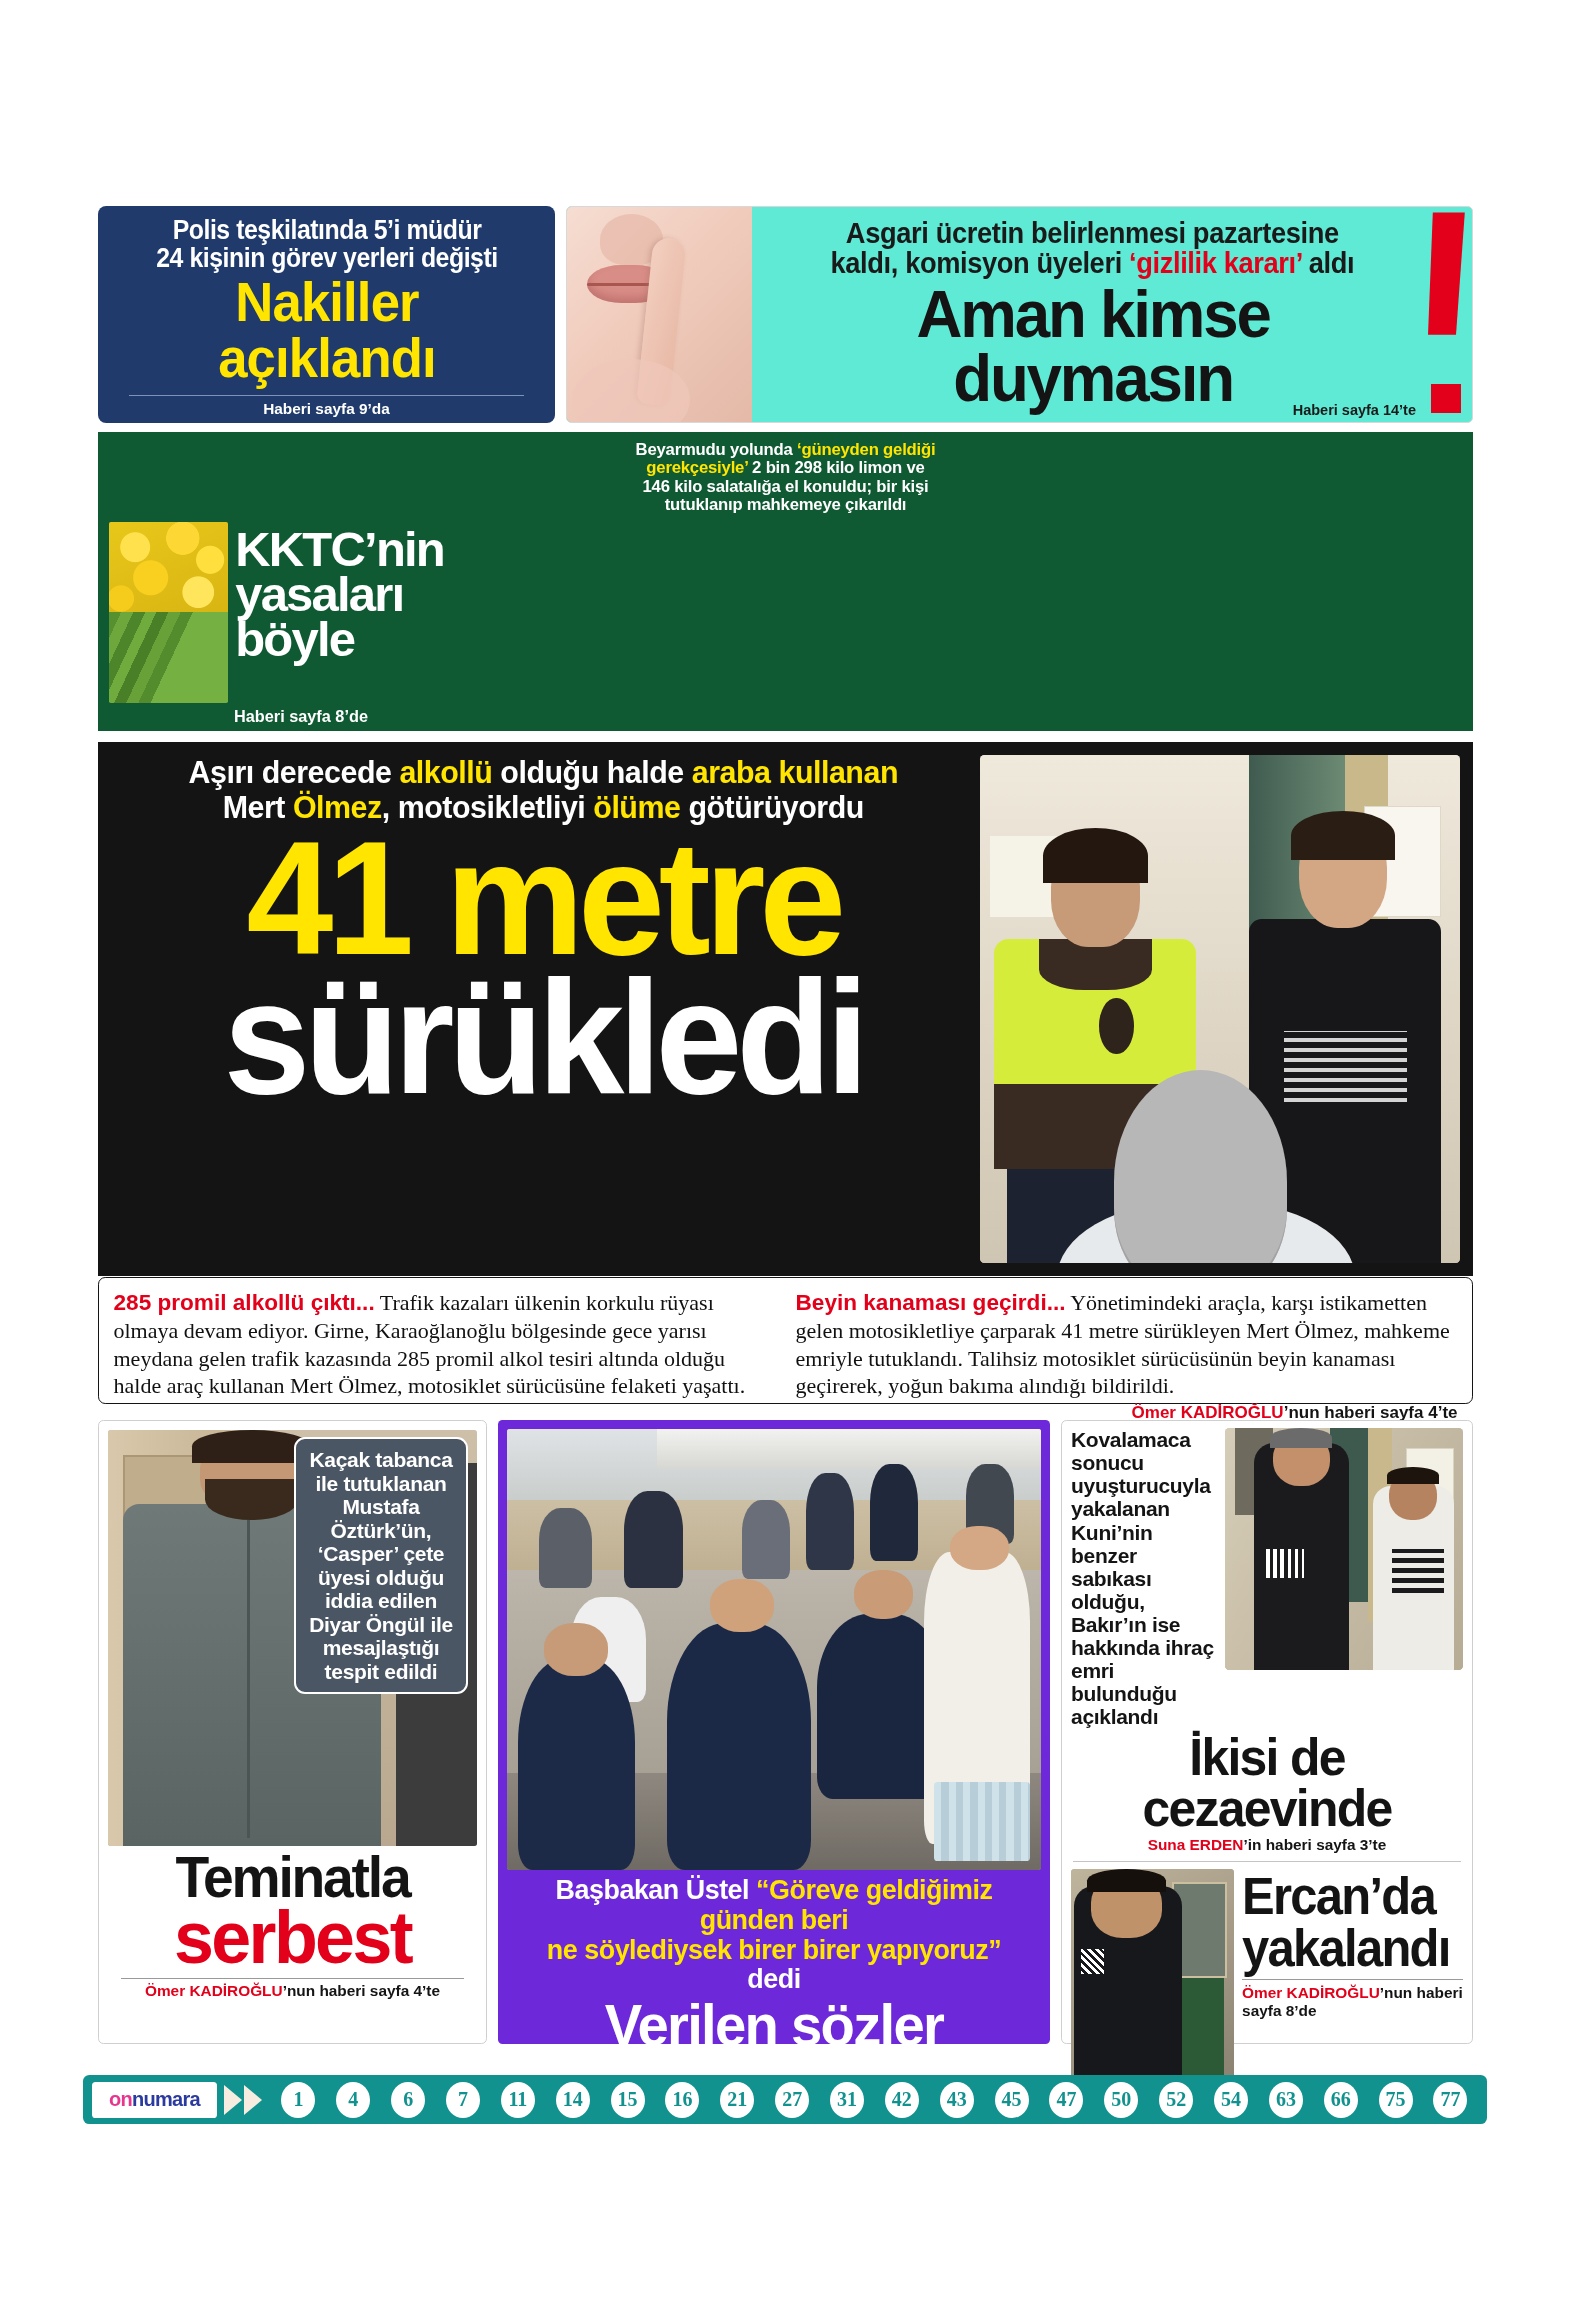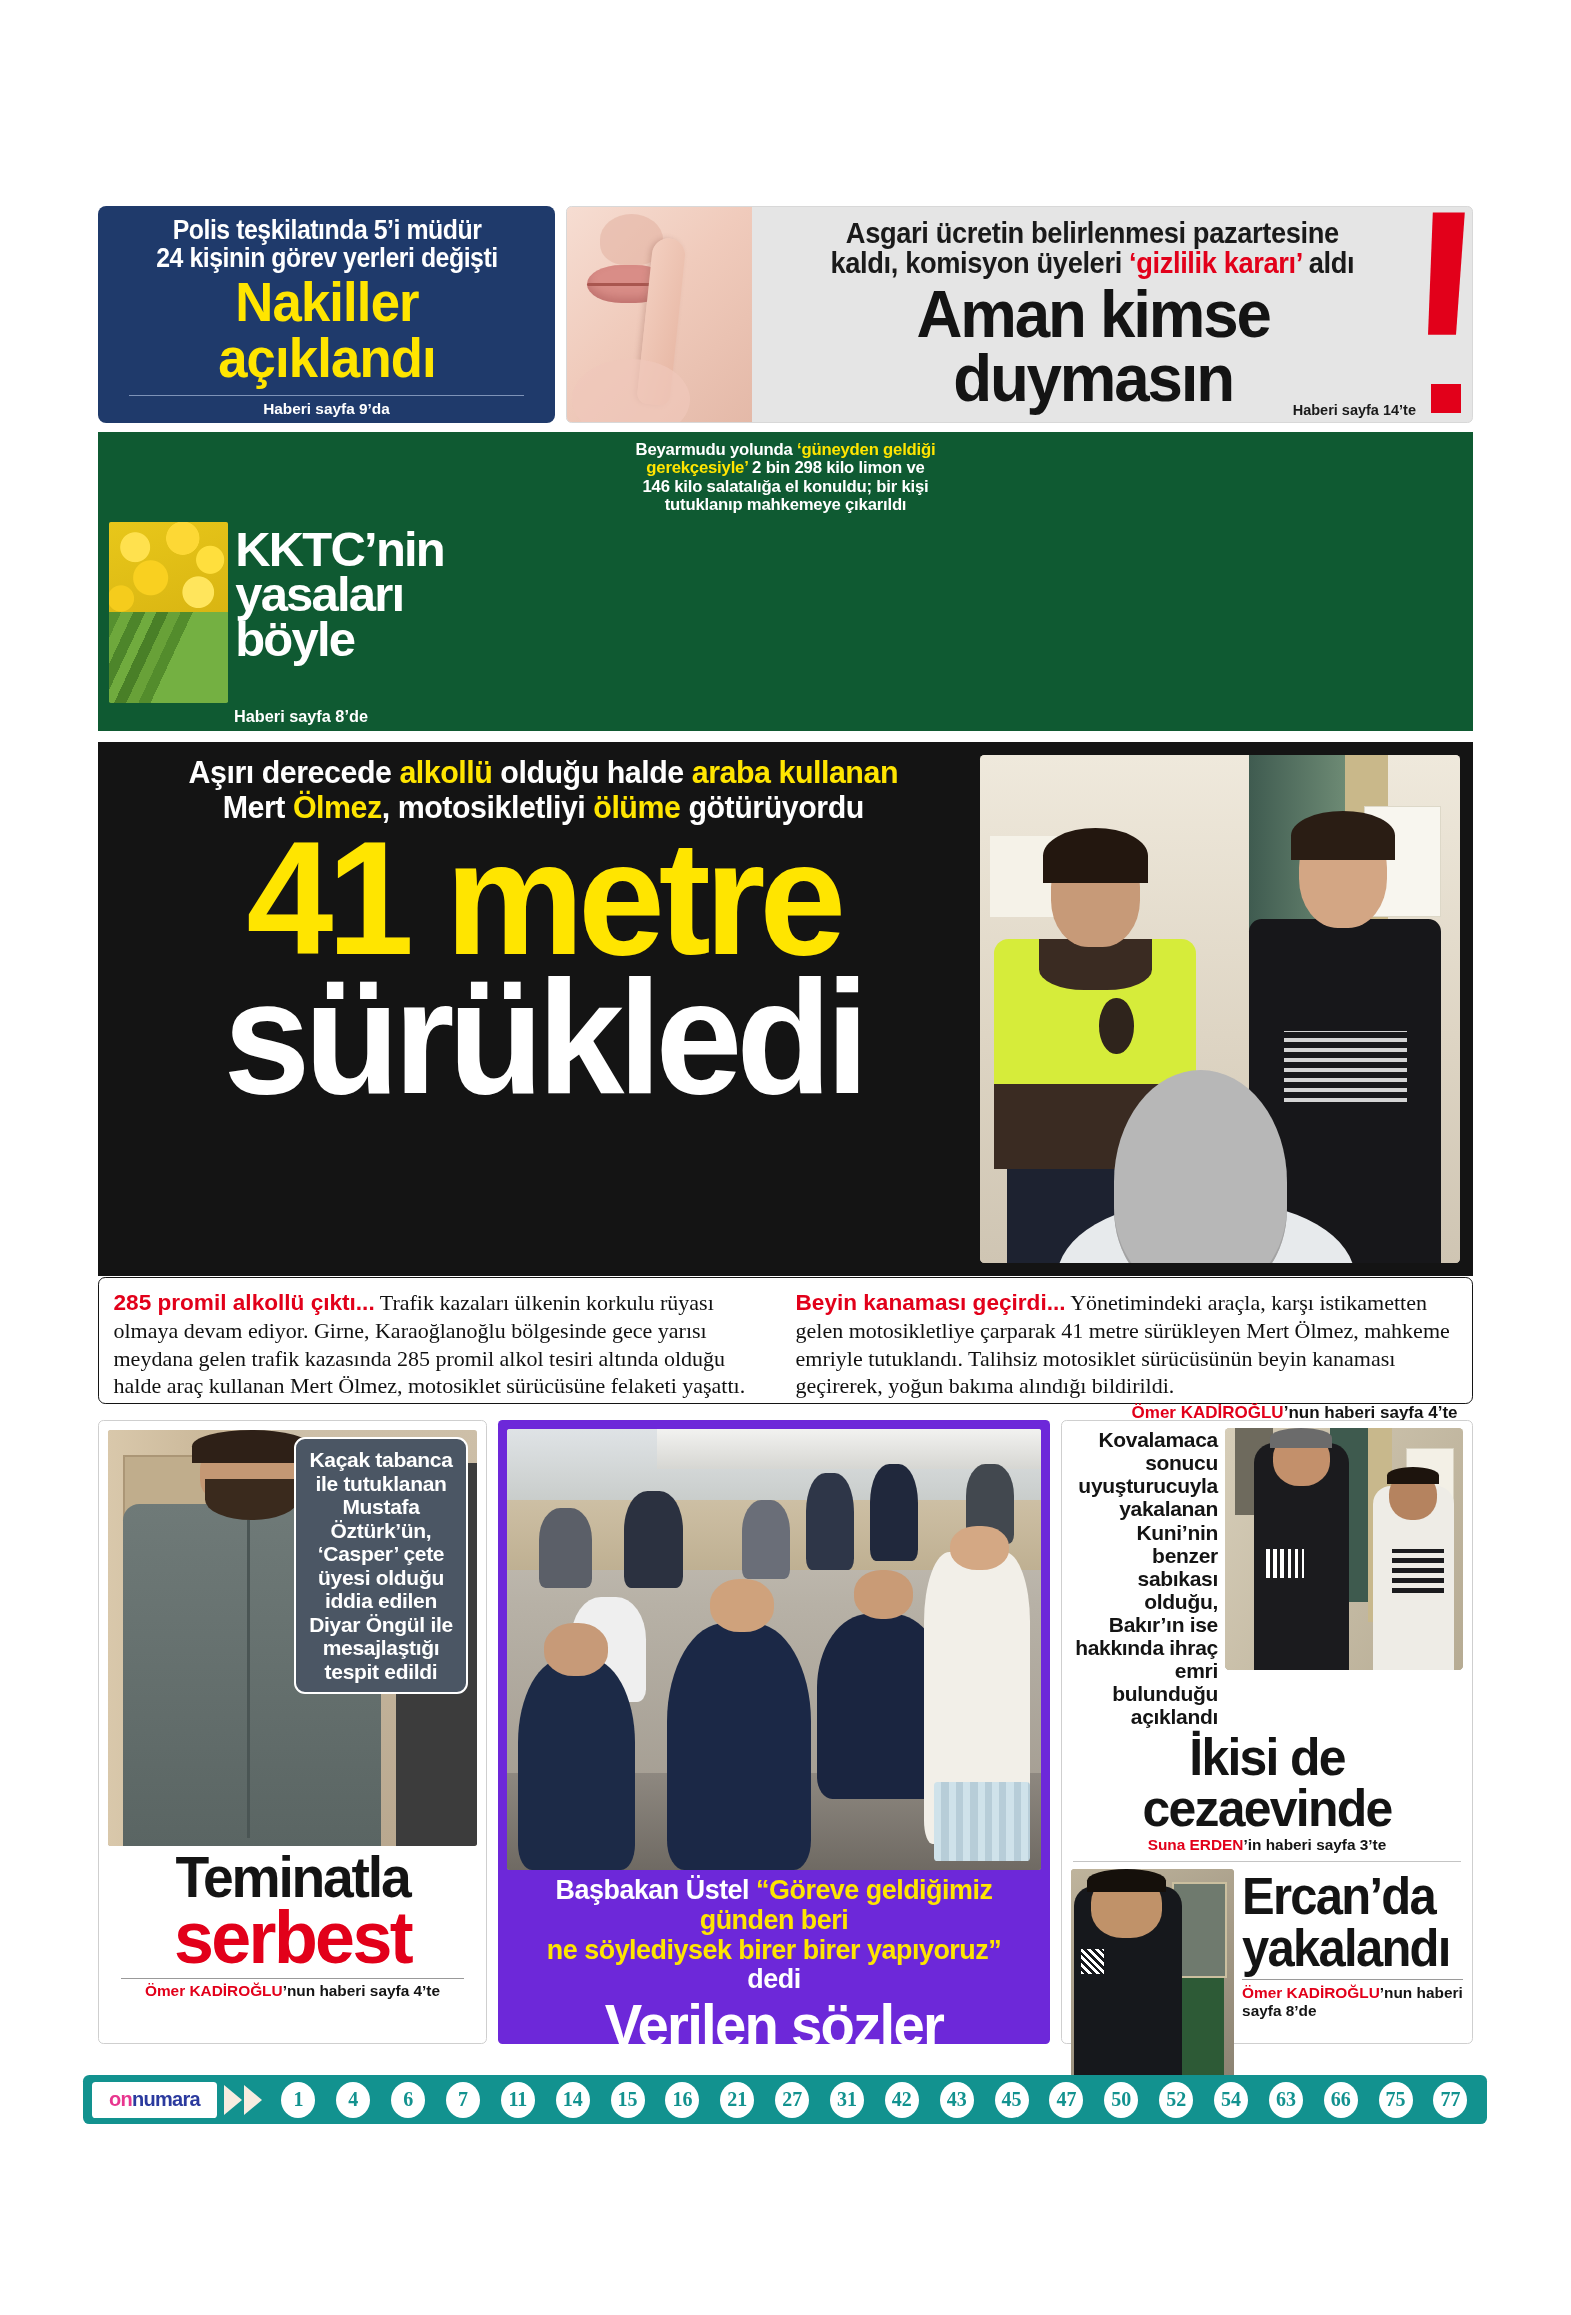--- a/index.html
+++ b/index.html
@@ -67,21 +67,21 @@
   .tb-ref {
     font-size: 15.4px;
     font-weight: bold;
     text-align: center;
     letter-spacing: 0px;
   }
 
   
   .teaser-shush {
     flex: 1;
-    background: #e5e5e5;
+    background: #5eead4;
     border: 1.8px solid #d8d8d8;
     border-radius: 5.4px;
     position: relative;
     overflow: hidden;
     display: flex;
   }
   .shush-photo {
     width: 185px;
     position: relative;
     flex-shrink: 0;
@@ -664,21 +664,21 @@
     display: flex;
     flex-direction: column;
   }
   .cr-top { display: flex; gap: 7.2px; }
   .cr-kick {
     width: 147px;
     font-size: 21px;
     line-height: 1.1;
     font-weight: bold;
     color: #141414;
-    text-align: right;
+    text-align: left;
     letter-spacing: -0.3px;
   }
   .cr-photo1 {
     flex: 1; height: 242px; border-radius: 4.5px; overflow: hidden;
     position: relative; background: linear-gradient(180deg,#c7bda9,#a79c87);
   }
   .crp-wall { position:absolute; inset:0; background:linear-gradient(120deg,#d6cdb8,#b6ab93); }
   .crp-door { position:absolute; left:44%; top:0; width:16%; height:72%; background:#3e5a4e; }
   .crp-frame{ position:absolute; left:60%; top:0; width:10%; height:80%; background:#c8b88c; }
   .crp-note { position:absolute; right:4%; top:8%; width:20%; height:26%; background:#f3f0e6; border:0.9px solid #d9d3c2; }

